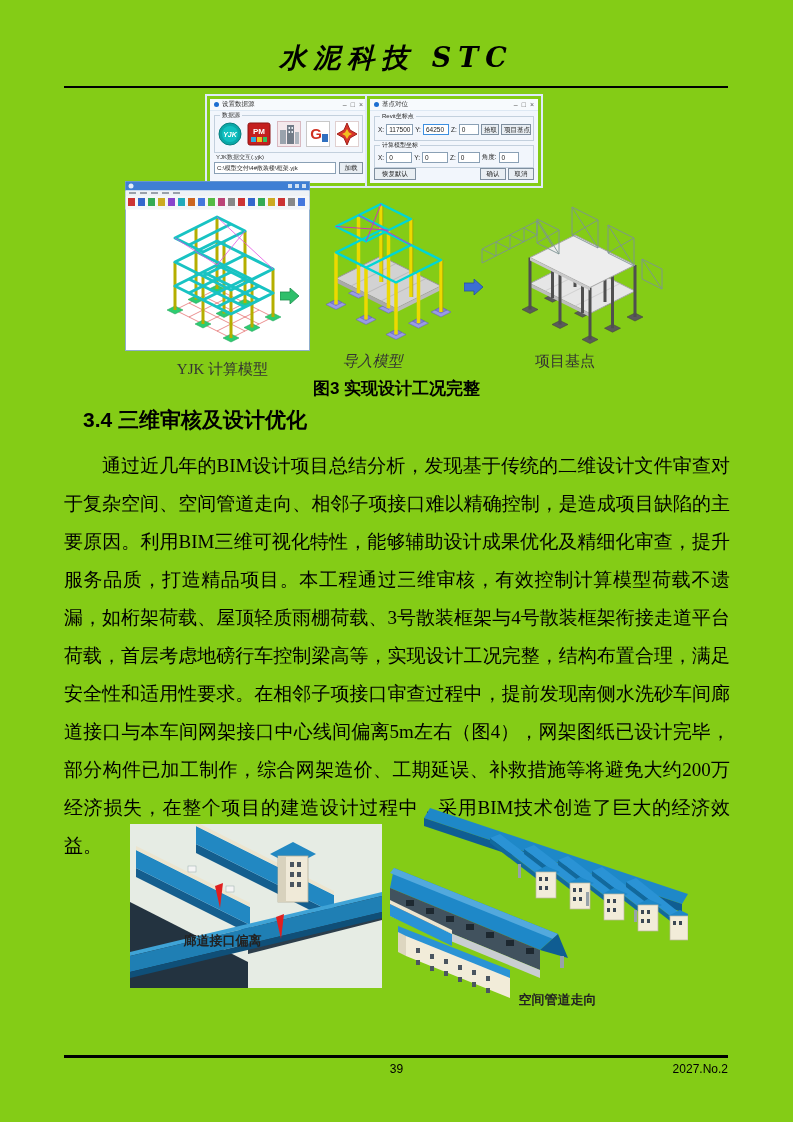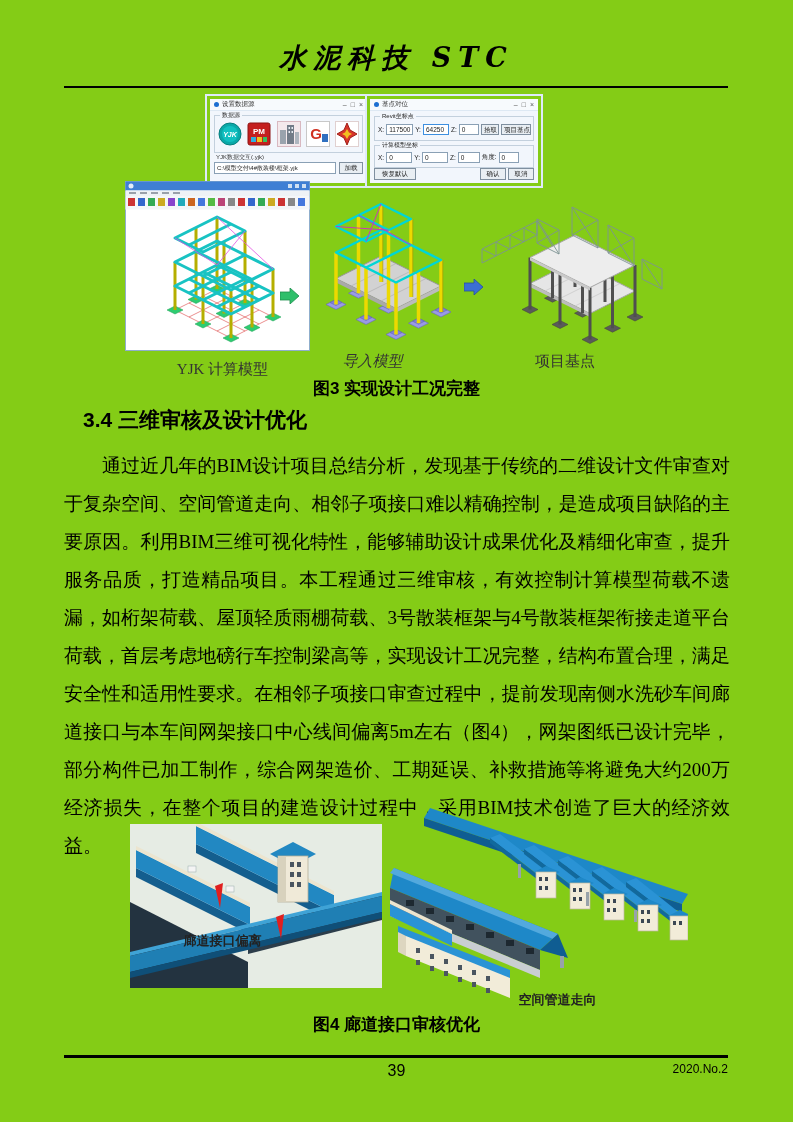--- a/index.html
+++ b/index.html
@@ -50,21 +50,21 @@
          font-weight:bold;font-size:21px;color:#000;margin-left:19px;}
   .body-par{position:absolute;top:447px;left:64px;width:666px;font-size:19px;line-height:38px;
             text-align:justify;text-indent:38px;word-break:break-all;color:#000;}
 
   
   .subcap{position:absolute;font-size:13px;font-weight:bold;text-align:center;
           font-family:"Liberation Sans","DejaVu Sans",sans-serif;color:#222;}
 
   
   .ftr-rule{position:absolute;top:1055px;left:64px;width:664px;border-top:3px solid #000;}
-  .pgnum{position:absolute;top:1062px;left:0;width:793px;text-align:center;font-size:16px;
+  .pgnum{position:absolute;top:1062px;left:0;width:793px;text-align:center;font-size:12px;
          font-family:"Liberation Sans",sans-serif;color:#000;}
   .issue{position:absolute;top:1062px;left:64px;width:664px;text-align:right;font-size:12px;
          font-family:"Liberation Sans",sans-serif;color:#000;}
 </style>
 </head>
 <body>
 
 <div id="page">
 
   <div class="hdr-title">水泥科技 STC</div>
@@ -543,19 +543,18 @@
     <g fill="#98a2aa">
       <rect x="128" y="56" width="3" height="14"></rect>
         <rect x="196" y="84" width="3" height="14"></rect>
         <rect x="244" y="102" width="3" height="12"></rect>
         <rect x="170" y="148" width="4" height="12"></rect>
     </g>
   </svg>
 
   <div class="subcap" style="top:932px;left:140px;width:165px;">廊道接口偏离</div>
   <div class="subcap" style="top:991px;left:470px;width:175px;">空间管道走向</div>
-  <div class="figcap" style="top:1013px;">图4 廊道接口审核优化</div>
 
   <div class="ftr-rule"></div>
   <div class="pgnum">39</div>
-  <div class="issue">2020.No.2</div>
+  <div class="issue">2027.No.2</div>
 
 </div>
 
 </body></html>

